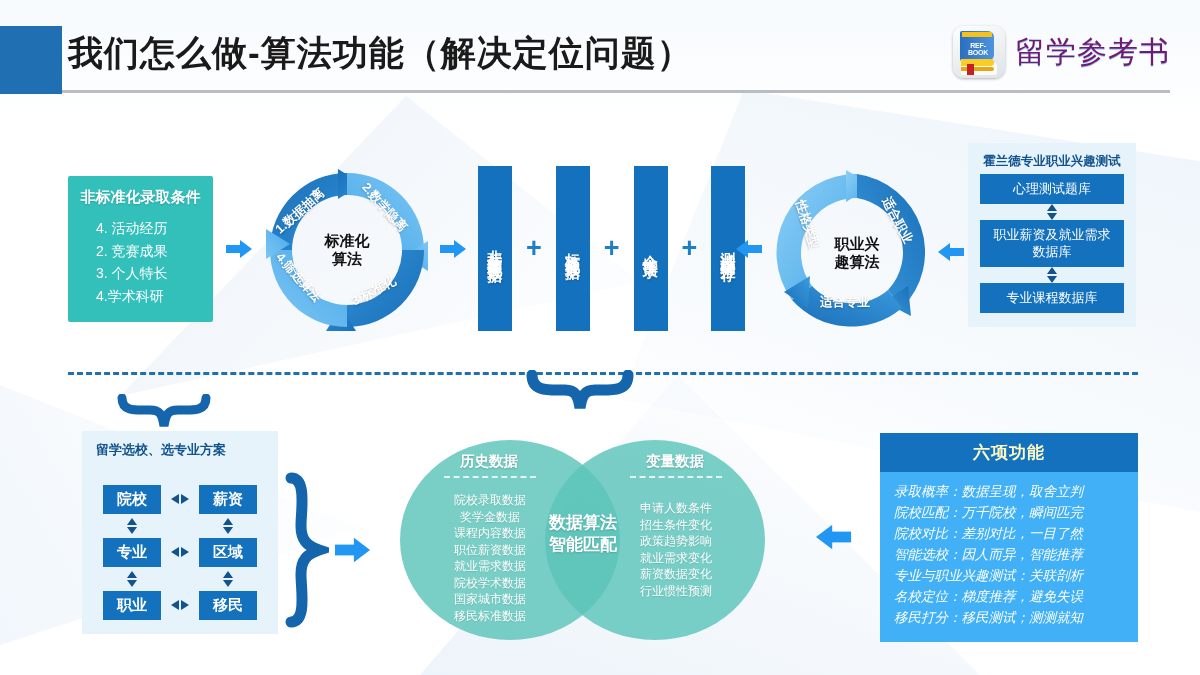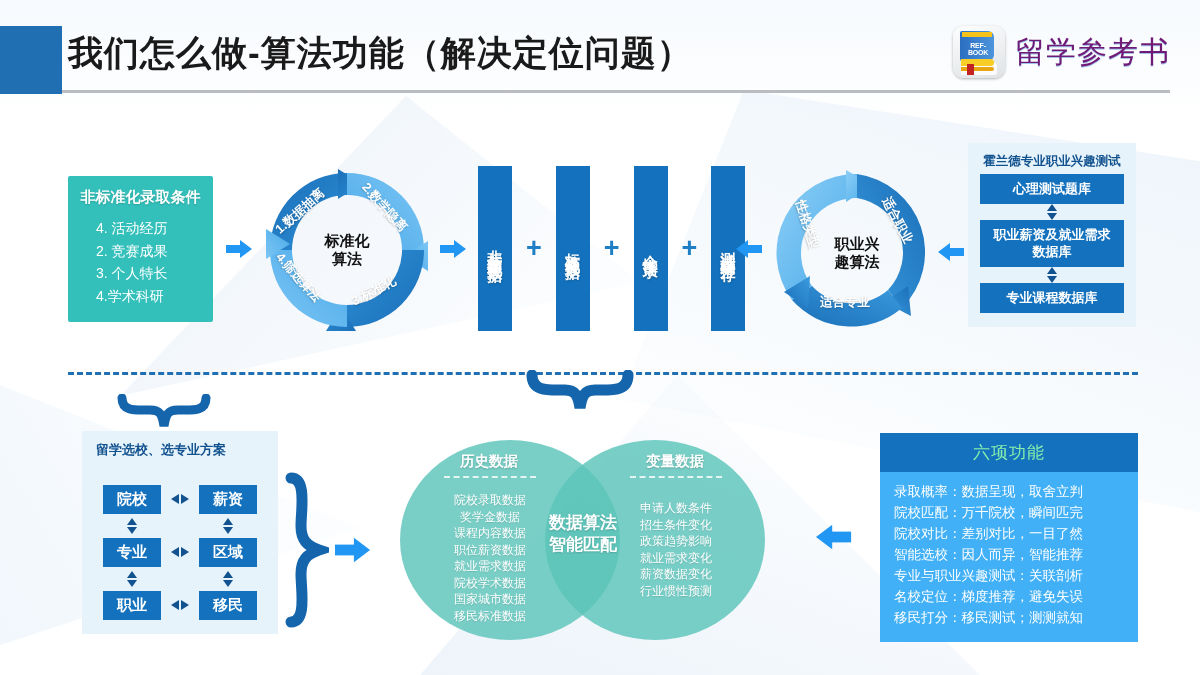--- a/index.html
+++ b/index.html
@@ -91,21 +91,21 @@
   .cycle { position: absolute; width: 170px; height: 170px; }
   .cyc-center { position:absolute; left:50%; top:50%; transform: translate(-50%,-50%);
     text-align:center; font-size:15px; font-weight:bold; color:#111; line-height:1.2;
     width: 78px; }
   .cyc-lbl { position:absolute; font-size:12.5px; font-weight:bold; color:#fff;
     white-space:nowrap; text-shadow: 0 1px 2px rgba(0,0,0,.25); }
 
   
   .db-panel { background:#e7f3fb; padding:10px 12px 14px 12px; }
   .db-head { font-size:12.5px; font-weight:bold; color:#11528f; text-align:center; margin-bottom:4px;}
-  .db-box { background:#1371bd; color:#fff; font-size:13px; font-weight:bold;
+  .db-box { background:#1371bd; color:#fff; font-size:13px; font-weight:normal;
             text-align:center; padding:7px 1px; line-height:1.25; }
   .db-sep { height:16px; display:flex; align-items:center; justify-content:center; }
   .vdub { width:11px; height:16px; position:relative; }
   .vdub:before, .vdub:after { content:''; position:absolute; left:0; width:0; height:0;
     border-left:5.5px solid transparent; border-right:5.5px solid transparent; }
   .vdub:before { top:0; border-bottom:7px solid #11528f; }
   .vdub:after  { bottom:0; border-top:7px solid #11528f; }
   .hdub { width:18px; height:11px; position:relative; }
   .hdub:before, .hdub:after { content:''; position:absolute; top:0; width:0; height:0;
     border-top:5.5px solid transparent; border-bottom:5.5px solid transparent; }
@@ -141,24 +141,24 @@
             text-align:center; text-shadow:0 1px 2px rgba(0,0,0,.2); }
   .vdash { position:absolute; border-top:2px dashed rgba(255,255,255,.8); }
   .vlist { position:absolute; font-size:12px; color:#ffffff; line-height:1.38;
            text-align:center; text-shadow:0 1px 1px rgba(0,0,0,.12); }
   .vcenter { position:absolute; left:176px; top:78px; width:160px; text-align:center;
              font-size:17px; font-weight:bold; color:#ffffff; line-height:1.28;
              text-shadow:0 1px 2px rgba(0,0,0,.18); z-index:5; }
 
   
   .six-panel { position:absolute; background:#41b0f7; padding:0 0 14px 0; }
-  .six-head { background:#1371bd; color:#86efac; font-size:17px; font-weight:normal;
+  .six-head { background:#1371bd; color:#fef9c3; font-size:17px; font-weight:bold;
               text-align:center; padding:8px 0 8px 0; letter-spacing:1px; }
   .six-list { padding:10px 10px 0 14px; }
-  .six-li { font-size:13.5px; color:#ffffff; line-height:1.55; white-space:nowrap; }
+  .six-li { font-size:13.5px; color:#ffffff; line-height:1.55; white-space:nowrap;font-style:italic; }
 </style>
 </head>
 <body>
 
 <div id="slide">
 
   <div class="bg-poly bg4"></div>
   <div class="bg-poly bg1"></div>
   <div class="bg-poly bg2"></div>
   <div class="bg-poly bg3"></div>

